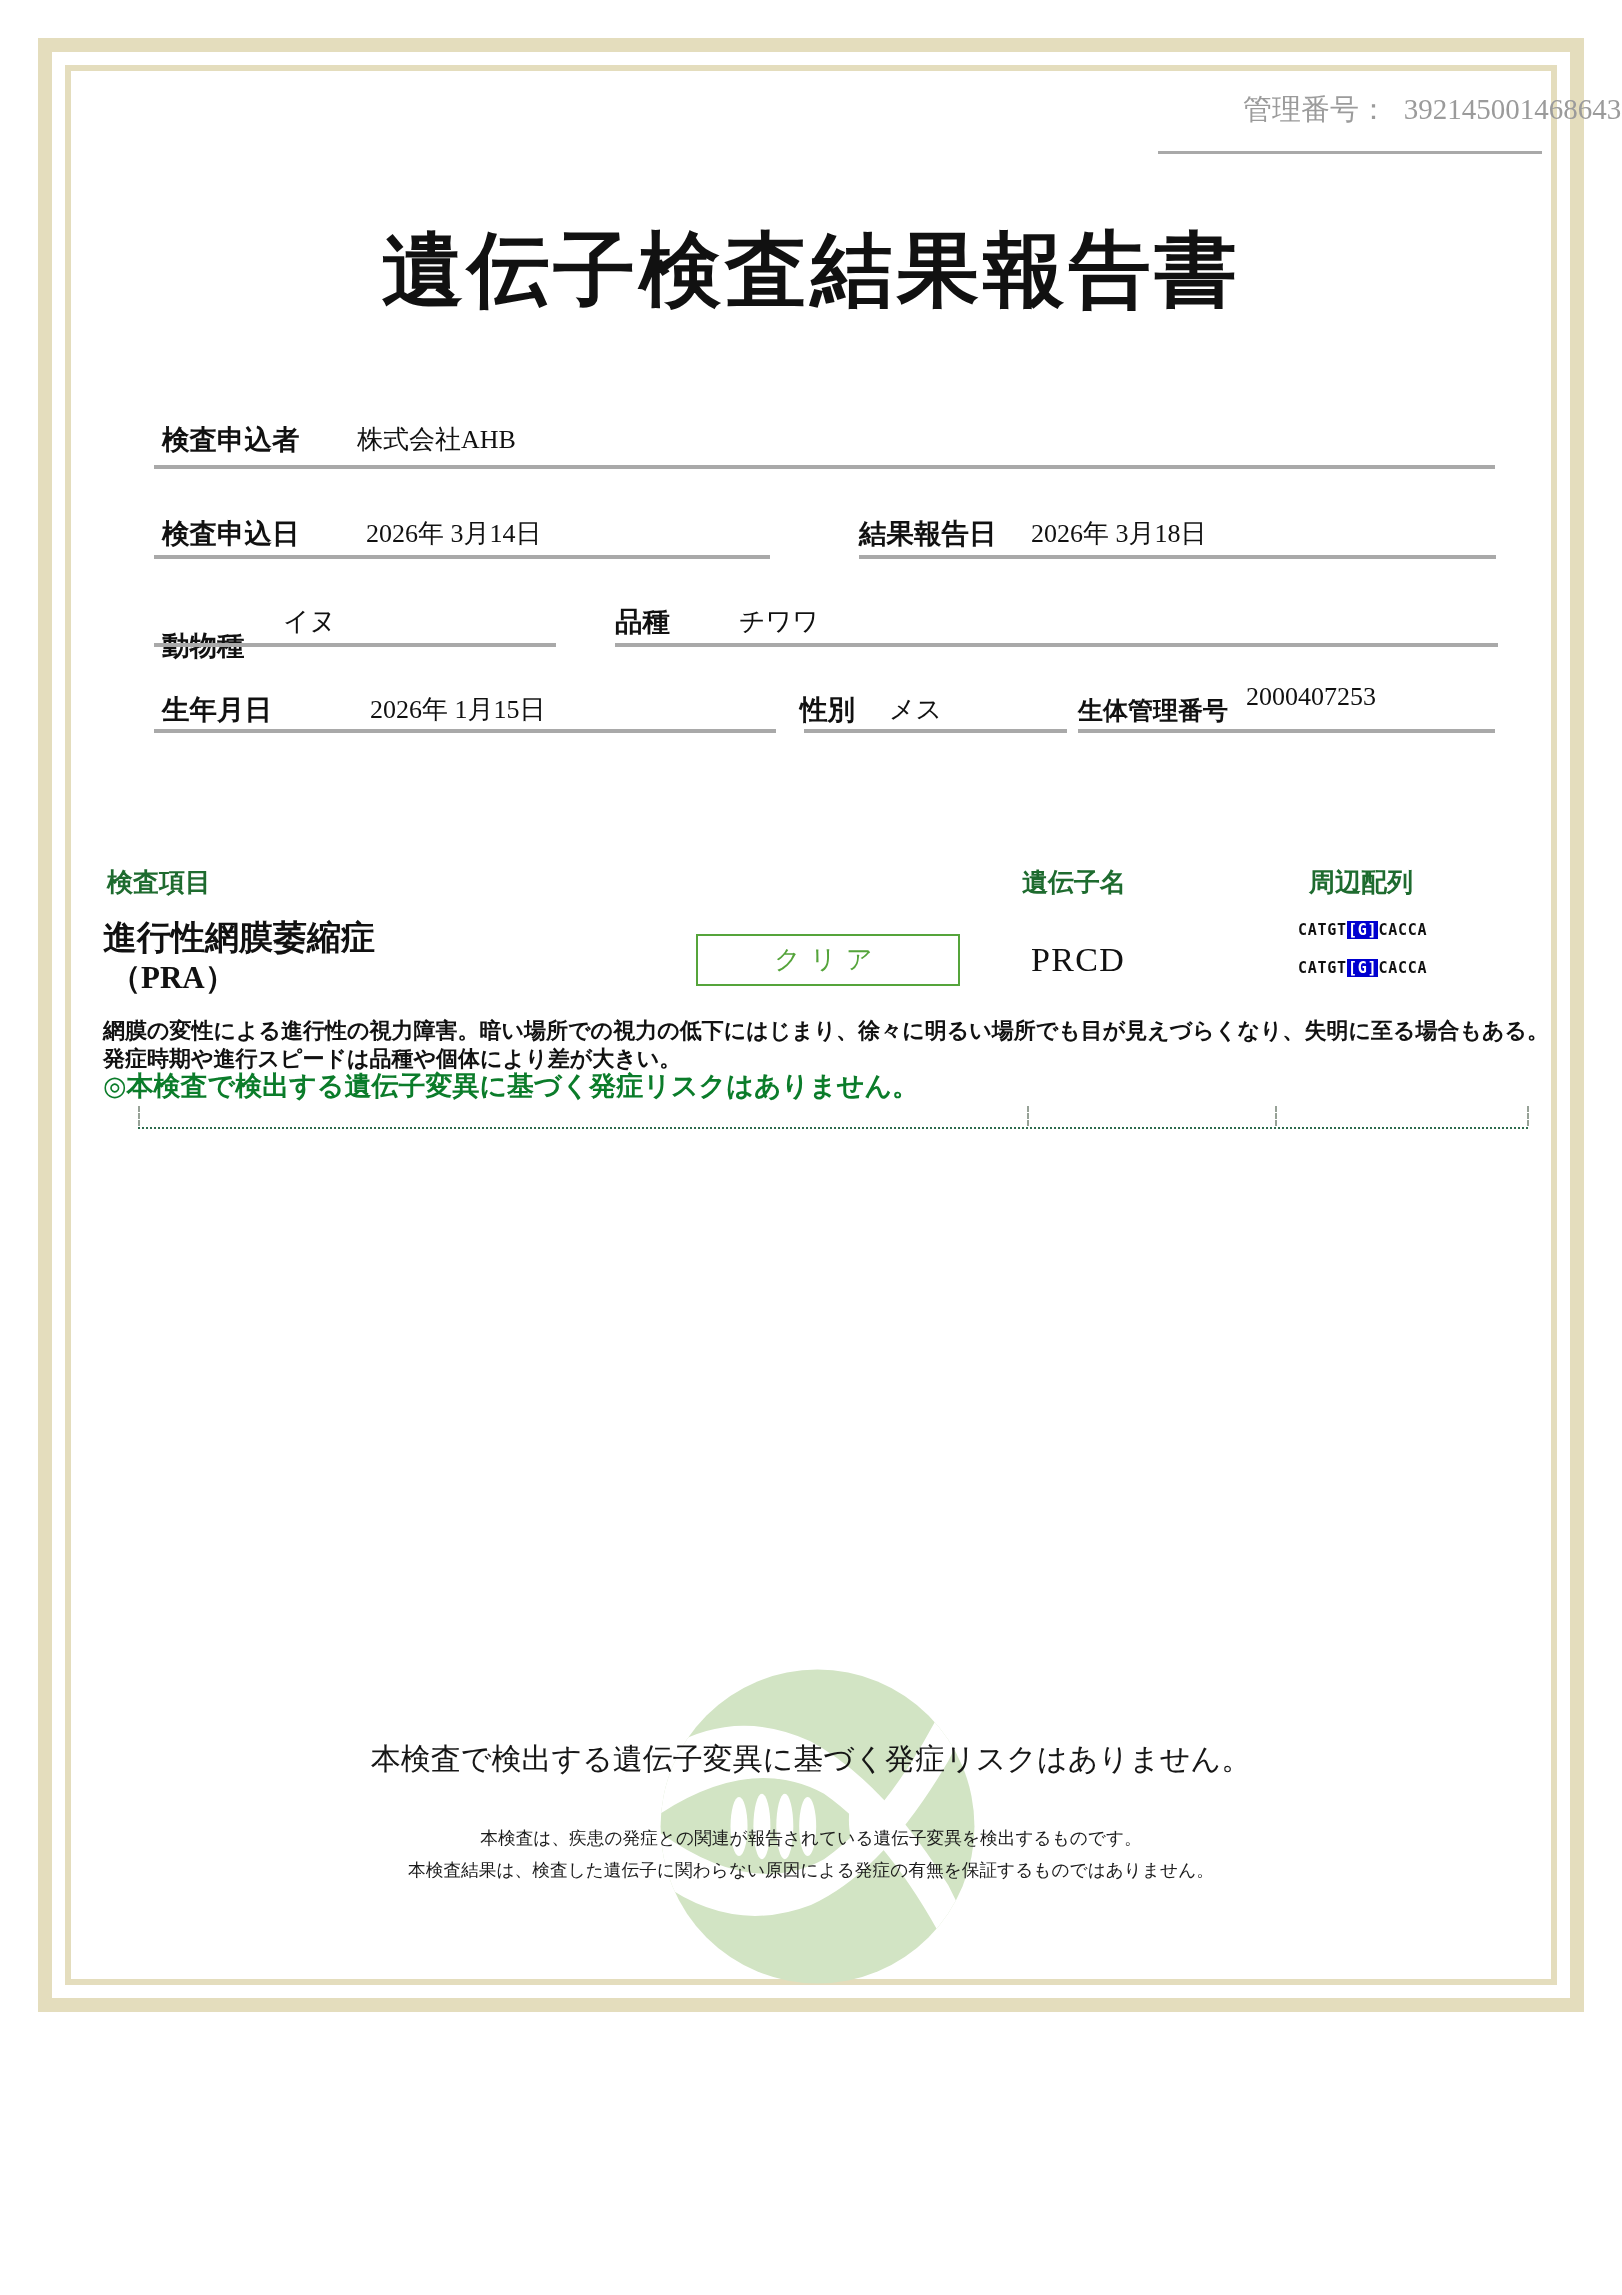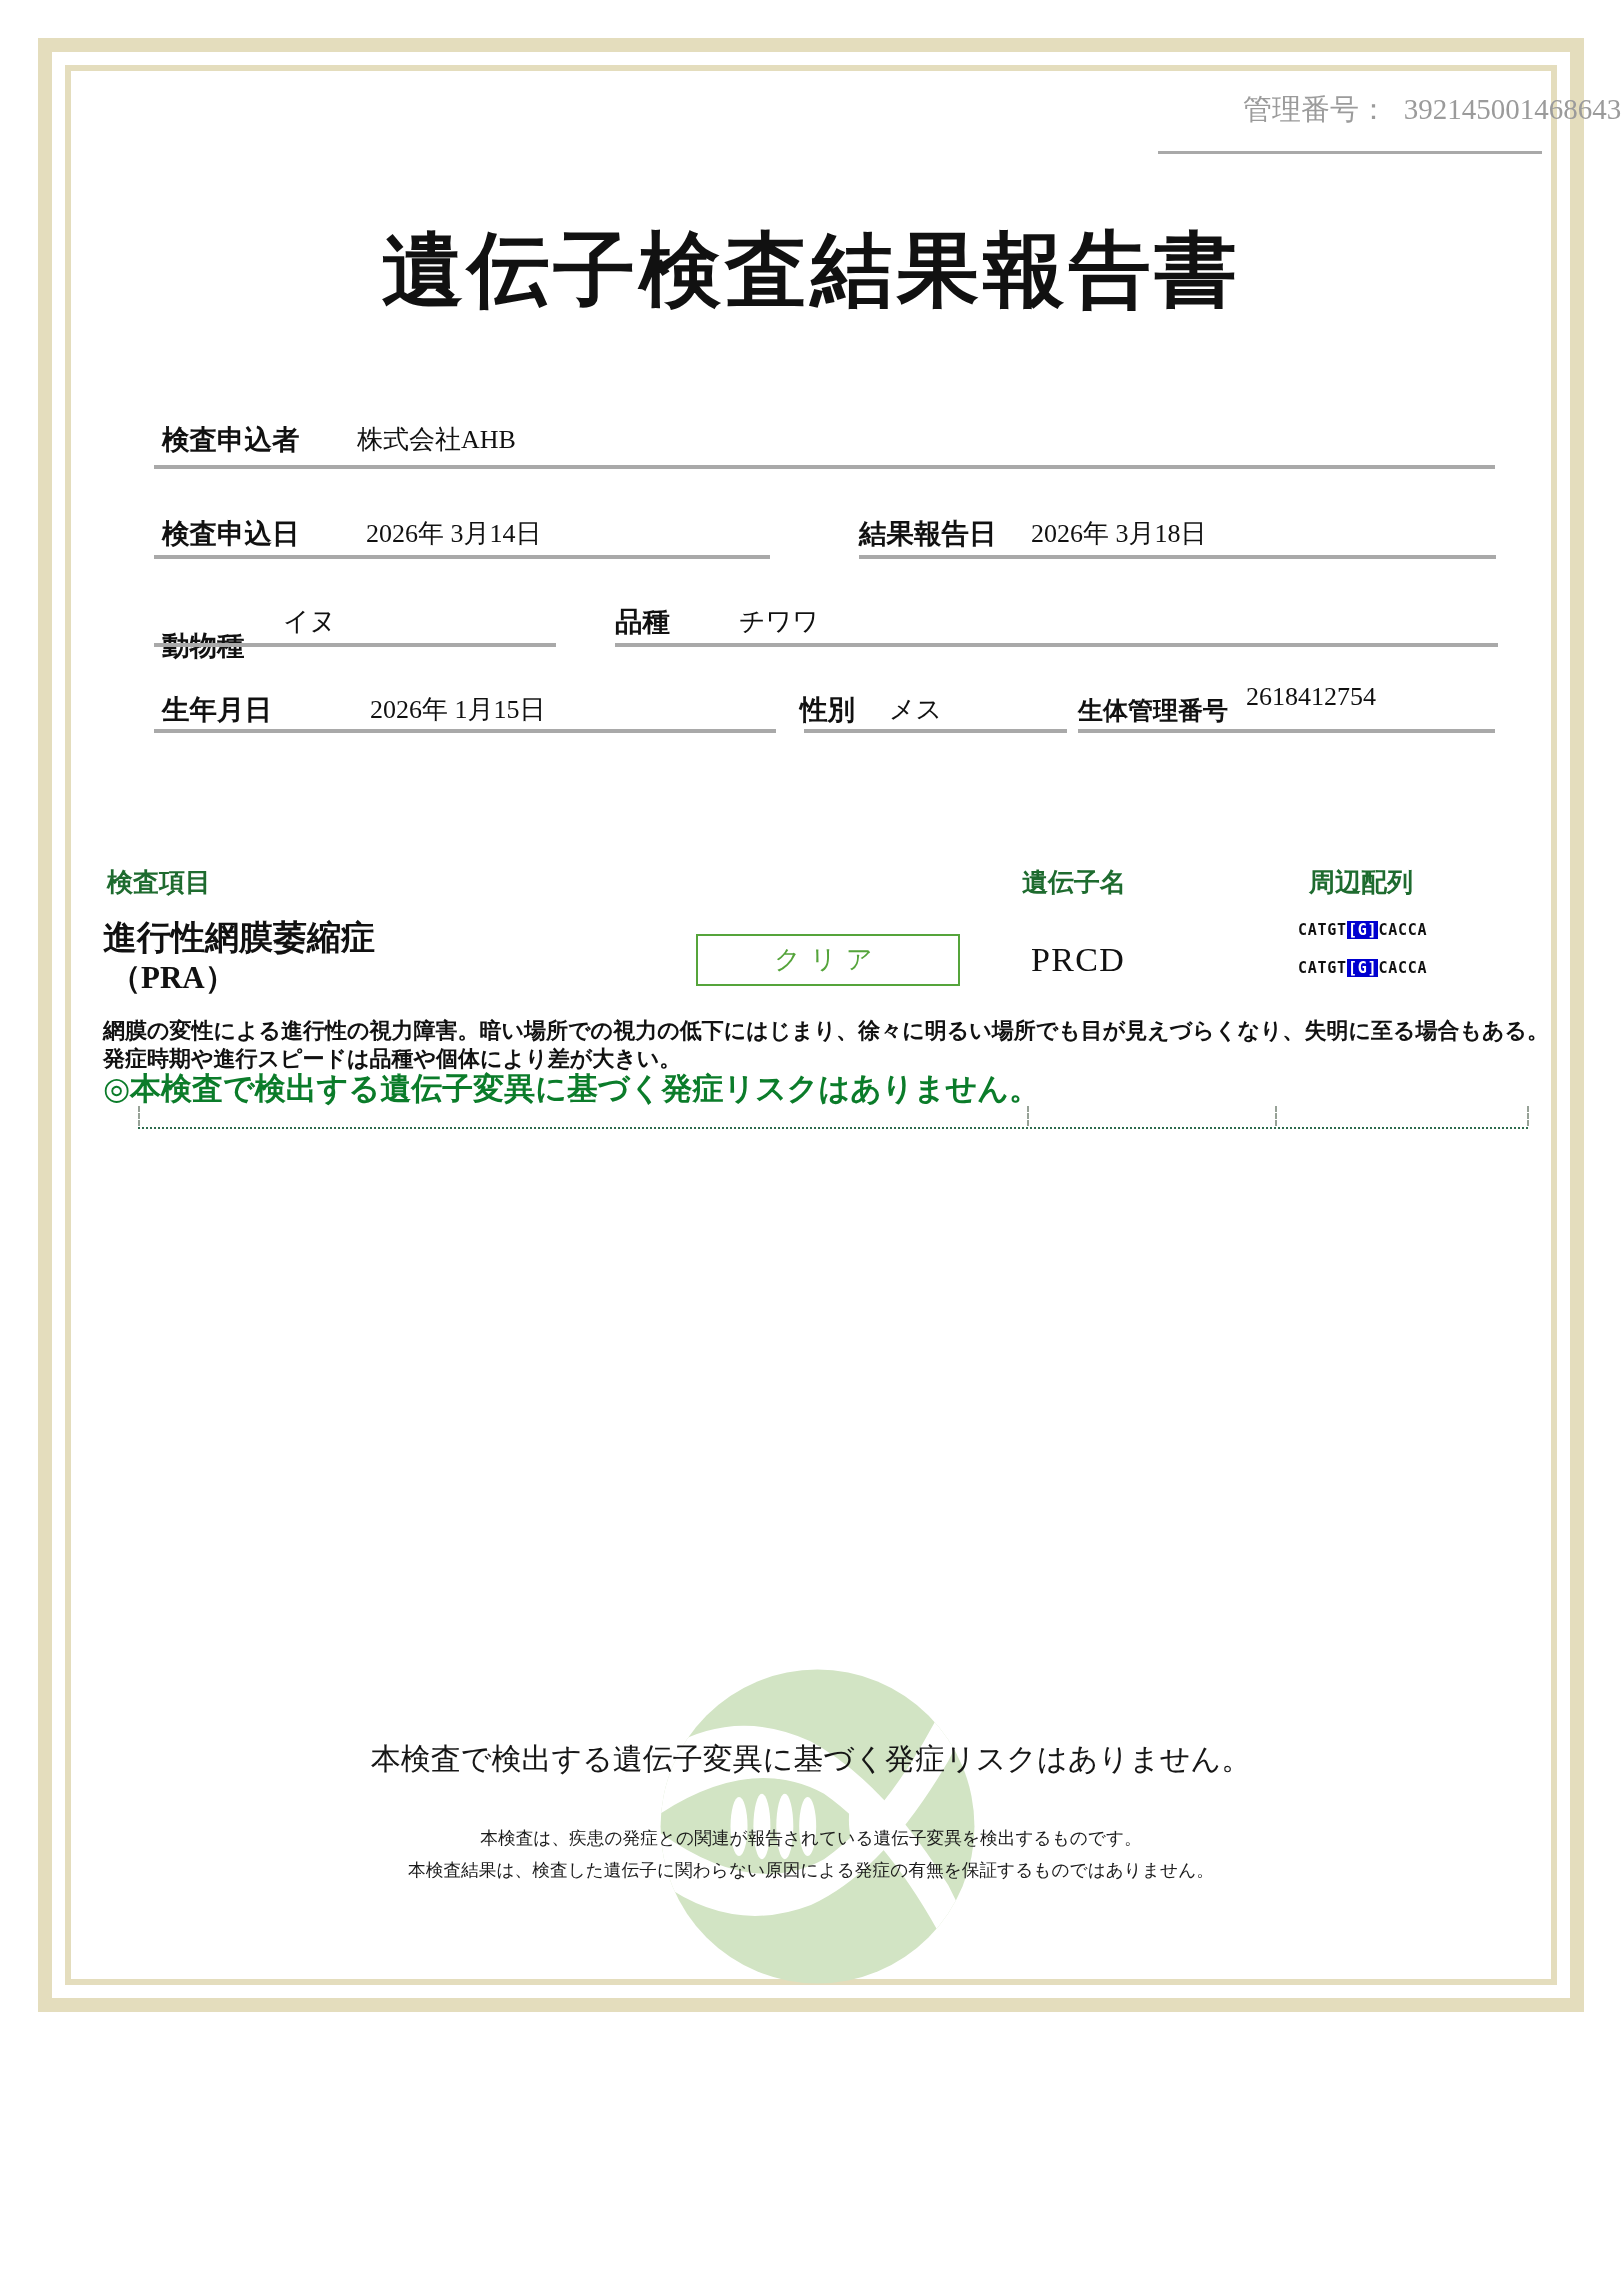--- a/index.html
+++ b/index.html
@@ -14,21 +14,21 @@
   .ul{position:absolute;height:3.9px;background:#a9a9a9;}
   .label{font-weight:bold;font-size:27.5px;}
   .value{font-size:26px;}
   .doc-title{left:0;right:0;text-align:center;top:216px;font-size:82px;font-weight:bold;letter-spacing:3.9px;}
   .sec-head{font-size:26px;font-weight:bold;color:#1e6b2f;}
   .result-box{position:absolute;left:696px;top:934px;width:260px;height:48px;border:2px solid #55a43b;
               text-align:center;line-height:48px;font-size:26px;letter-spacing:9.2px;color:#55a43b;}
   .seq{font-weight:bold;font-size:15px;letter-spacing:0.7px;color:#101010;}
   .seq .mut{background:#0000d0;color:#ffffff;padding:0 1.3px;}
   .desc{font-size:22px;font-weight:bold;}
-  .risk{font-size:31px;font-weight:bold;color:#0b7c2a;}
+  .risk{font-size:27px;font-weight:bold;color:#0b7c2a;}
   .vdash{position:absolute;top:1106px;height:19.6px;width:0;border-left:2px dashed #97a297;}
   .dotline{position:absolute;left:138px;top:1127px;width:1390px;height:0;border-top:2.6px dotted #2d6b4d;}
   .sum{left:0;right:0;text-align:center;font-size:30px;color:#161616;}
   .note{left:0;right:0;text-align:center;font-size:17.7px;color:#1b1b1b;}
   .wordmark{font-size:42px;letter-spacing:0.7px;font-weight:400;}
   .wm-dark{color:#1d4ed8;}
   .wm-green{color:#55a43b;}
   .wm-k{color:#33383a;display:inline-block;transform:skewX(-12deg);}
   .company{font-size:30px;font-weight:bold;color:#101010;}
   .stamp{position:absolute;left:1426px;top:2073px;width:103px;height:137px;border:3.9px solid #c43a1a;
@@ -71,21 +71,21 @@
   <div class="abs label" style="left:615px;top:604px;">品種</div>
   <div class="abs value" style="left:739px;top:604px;">チワワ</div>
   <div class="ul" style="left:154px;top:643px;width:402px;"></div>
   <div class="ul" style="left:615px;top:643px;width:883px;"></div>
 
   <div class="abs label" style="left:162px;top:692px;">生年月日</div>
   <div class="abs value" style="left:370px;top:692px;">2026年 1月15日</div>
   <div class="abs label" style="left:800px;top:692px;">性別</div>
   <div class="abs value" style="left:889px;top:692px;">メス</div>
   <div class="abs label" style="left:1078px;top:694px;font-size:25px;">生体管理番号</div>
-  <div class="abs value" style="left:1246px;top:682px;">2618412754</div>
+  <div class="abs value" style="left:1246px;top:682px;">2000407253</div>
   <div class="ul" style="left:154px;top:729px;width:622px;"></div>
   <div class="ul" style="left:804px;top:729px;width:263px;"></div>
   <div class="ul" style="left:1078px;top:729px;width:417px;"></div>
 
   <div class="abs sec-head" style="left:107px;top:865px;">検査項目</div>
   <div class="abs" style="left:103px;top:915px;font-size:34px;font-weight:bold;">進行性網膜萎縮症</div>
   <div class="abs" style="left:110px;top:957px;font-size:31px;font-weight:bold;">（PRA）</div>
 
   <div class="result-box">クリア</div>
 

